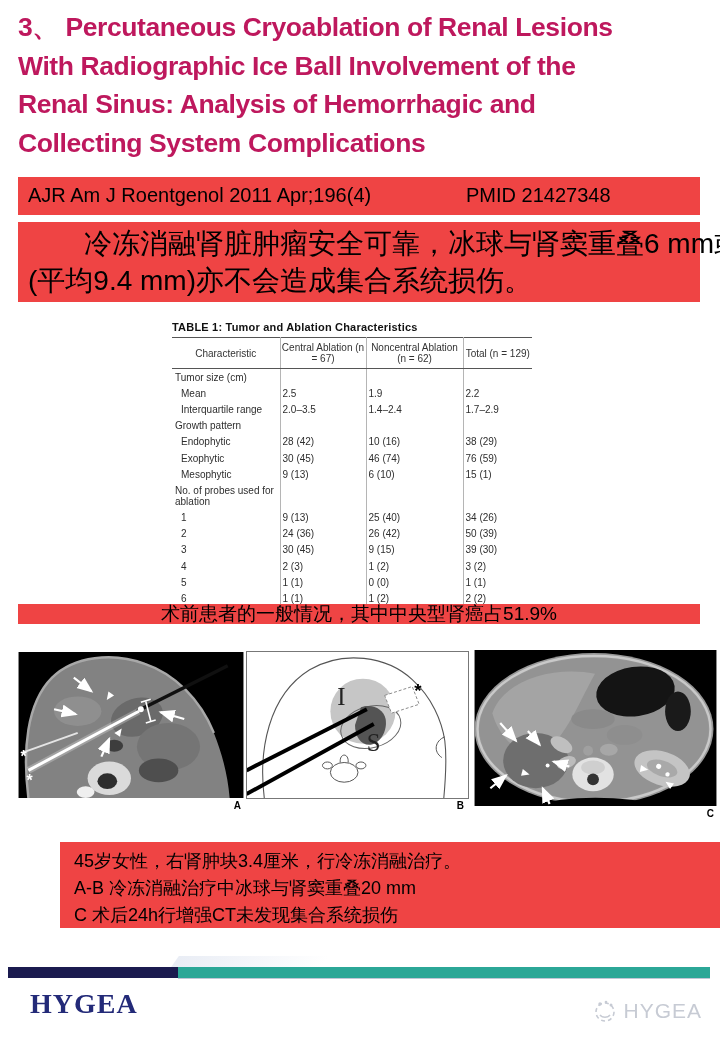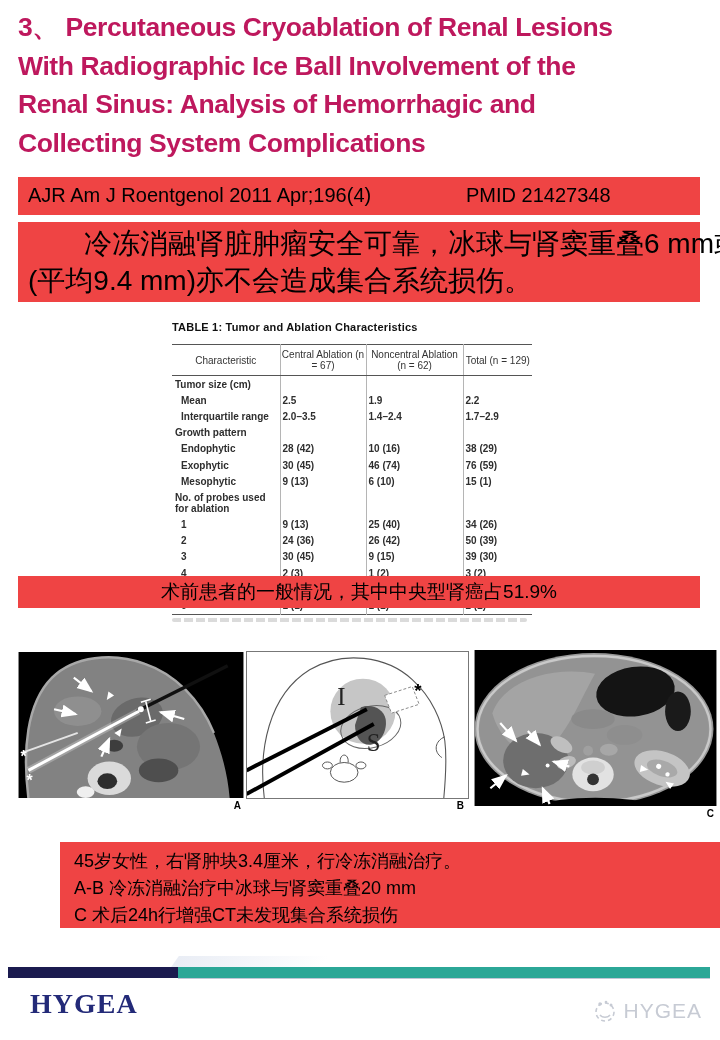--- a/index.html
+++ b/index.html
@@ -11,34 +11,34 @@
          font-size:26.5px;font-weight:bold;color:#be185d;line-height:38.5px;
          letter-spacing:-0.4px;white-space:pre;}
 
   
   .bluebar{position:absolute;left:18px;width:682px;background:#ef4444;color:#000;}
   .citation{top:177px;height:38px;font-size:20px;}
   .citation .journal{position:absolute;left:10px;top:7px;}
   .citation .pmid{position:absolute;left:448px;top:7px;}
   .summary{top:222px;height:80px;font-size:28px;line-height:37px;
            padding:3px 10px;box-sizing:border-box;white-space:pre;}
-  .caption1{top:576px;height:32px;display:flex;align-items:center;justify-content:center;
+  .caption1{top:604px;height:20px;display:flex;align-items:center;justify-content:center;
             font-size:19px;}
   .caption2{top:842px;height:86px;font-size:18px;line-height:27px;
             padding:6px 14px;box-sizing:border-box;margin-left:42px;}
 
   
   .tablewrap{position:absolute;left:172px;top:321px;width:362px;background:#fff;}
-  .table-title{font-size:11px;font-weight:bold;color:#111;margin-bottom:11px;letter-spacing:.2px;}
+  .table-title{font-size:11px;font-weight:bold;color:#111;margin-bottom:4px;letter-spacing:.2px;}
   table.jt{width:360px;border-collapse:collapse;font-size:10px;color:#2e2e2e;
            border-top:1.8px solid #555;border-bottom:1.8px solid #555;table-layout:fixed;}
   .jt th{font-weight:normal;border-bottom:1.3px solid #555;padding:4px 1px;
          text-align:center;color:#333;}
   .jt th+th,.jt td+td{border-left:1px solid #b5b5b5;}
-  .jt td{padding:2.6px 2px;font-weight:bold;}
+  .jt td{padding:2.6px 2px;}
   .jt td.c-label{text-align:left;padding-left:3px;}
   .jt td.c-label.indent{padding-left:9px;}
   .jt td.c-val{text-align:left;}
   .jt col.c1{width:108px;} .jt col.c2{width:86px;} .jt col.c3{width:97px;} .jt col.c4{width:69px;}
   .footnote-blur{margin-top:3px;height:4px;width:355px;opacity:.55;border-radius:2px;
      background:repeating-linear-gradient(90deg,#bdbdbd 0 9px,#fff 9px 12px);}
 
   
   .fig{position:absolute;}
   .figA{left:17px;top:652px;width:228px;height:146px;}

